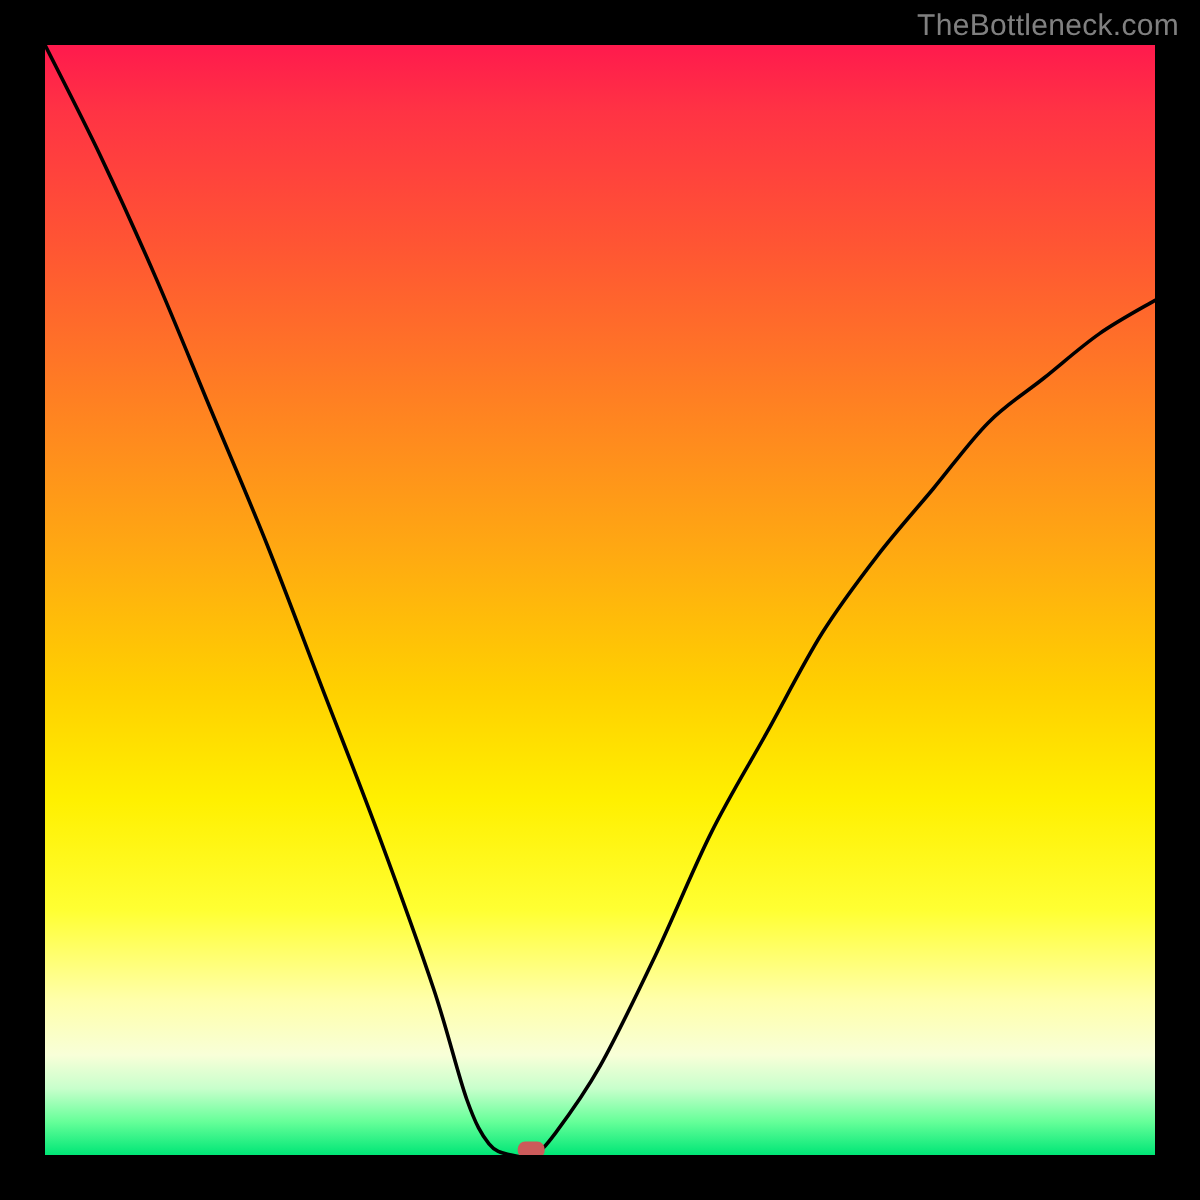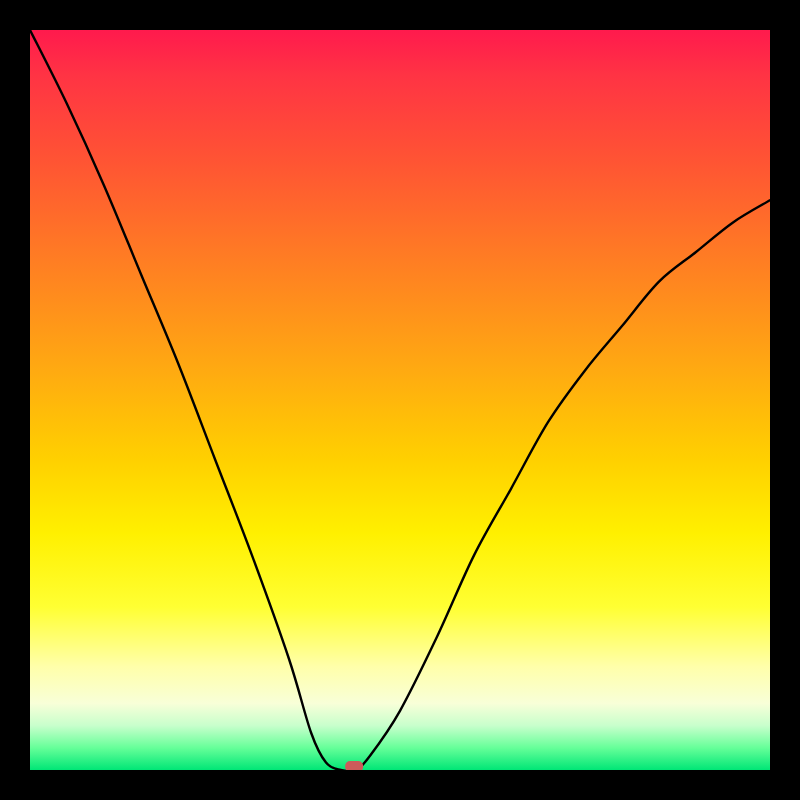--- a/index.html
+++ b/index.html
@@ -64,20 +64,21 @@
     stroke: #000;
     stroke-width: 2.4;
     stroke-linejoin: round;
     stroke-linecap: round;
   }
 </style>
 </head>
 <body>
 
 <div class="frame">
+  <div class="watermark">TheBottleneck.com</div>
 
   <div class="plot-area">
     <svg class="plot-svg" viewBox="0 0 740 740" preserveAspectRatio="none">
       <path id="curve-path" class="curve" d="M 0 0 C 6.166666666666667 12.333333333333334 24.666666666666664 48.10000000000001 37 74 C 49.333333333333336 99.89999999999999 61.666666666666664 127.03333333333332 74 155.39999999999998 C 86.33333333333333 183.76666666666665 98.66666666666667 214.6 111 244.2 C 123.33333333333333 273.79999999999995 135.66666666666666 302.16666666666663 148 332.99999999999994 C 160.33333333333334 363.83333333333326 172.66666666666666 397.1333333333333 185 429.2 C 197.33333333333334 461.26666666666665 209.66666666666666 492.09999999999997 222 525.4 C 234.33333333333334 558.6999999999999 249.13333333333333 599.4 259 629 C 268.8666666666667 658.6 275.0333333333333 685.7333333333333 281.2 703 C 287.3666666666667 720.2666666666667 291.06666666666666 726.4333333333334 296 732.6 C 300.93333333333334 738.7666666666667 305.8666666666667 738.7666666666667 310.8 740 C 315.73333333333335 741.2333333333333 320.6666666666667 742.4666666666667 325.6 740 C 330.53333333333336 737.5333333333333 333.00000000000006 735.0666666666667 340.40000000000003 725.2 C 347.8 715.3333333333334 358.9 700.5333333333333 370 680.8 C 381.1 661.0666666666666 394.66666666666674 632.6999999999999 407.00000000000006 606.8 C 419.33333333333337 580.9 431.6666666666667 550.0666666666666 444 525.4 C 456.3333333333333 500.73333333333335 468.6666666666667 481 481 458.8 C 493.3333333333333 436.6 505.6666666666667 411.9333333333334 518 392.20000000000005 C 530.3333333333334 372.4666666666667 542.6666666666666 356.43333333333334 555 340.4 C 567.3333333333334 324.3666666666666 579.6666666666666 310.8 592 296 C 604.3333333333334 281.2 616.6666666666666 263.9333333333333 629 251.59999999999997 C 641.3333333333334 239.26666666666662 653.6666666666666 231.86666666666667 666 222 C 678.3333333333334 212.13333333333333 690.6666666666666 201.03333333333333 703 192.39999999999998 C 715.3333333333334 183.76666666666662 733.8333333333334 173.89999999999995 740 170.19999999999993"></path>
       <rect id="marker-rect" class="marker" rx="5" ry="5" x="315.11999999999995" y="731" width="18" height="11"></rect>
     </svg>
   </div>
 </div>
 
 </body></html>

